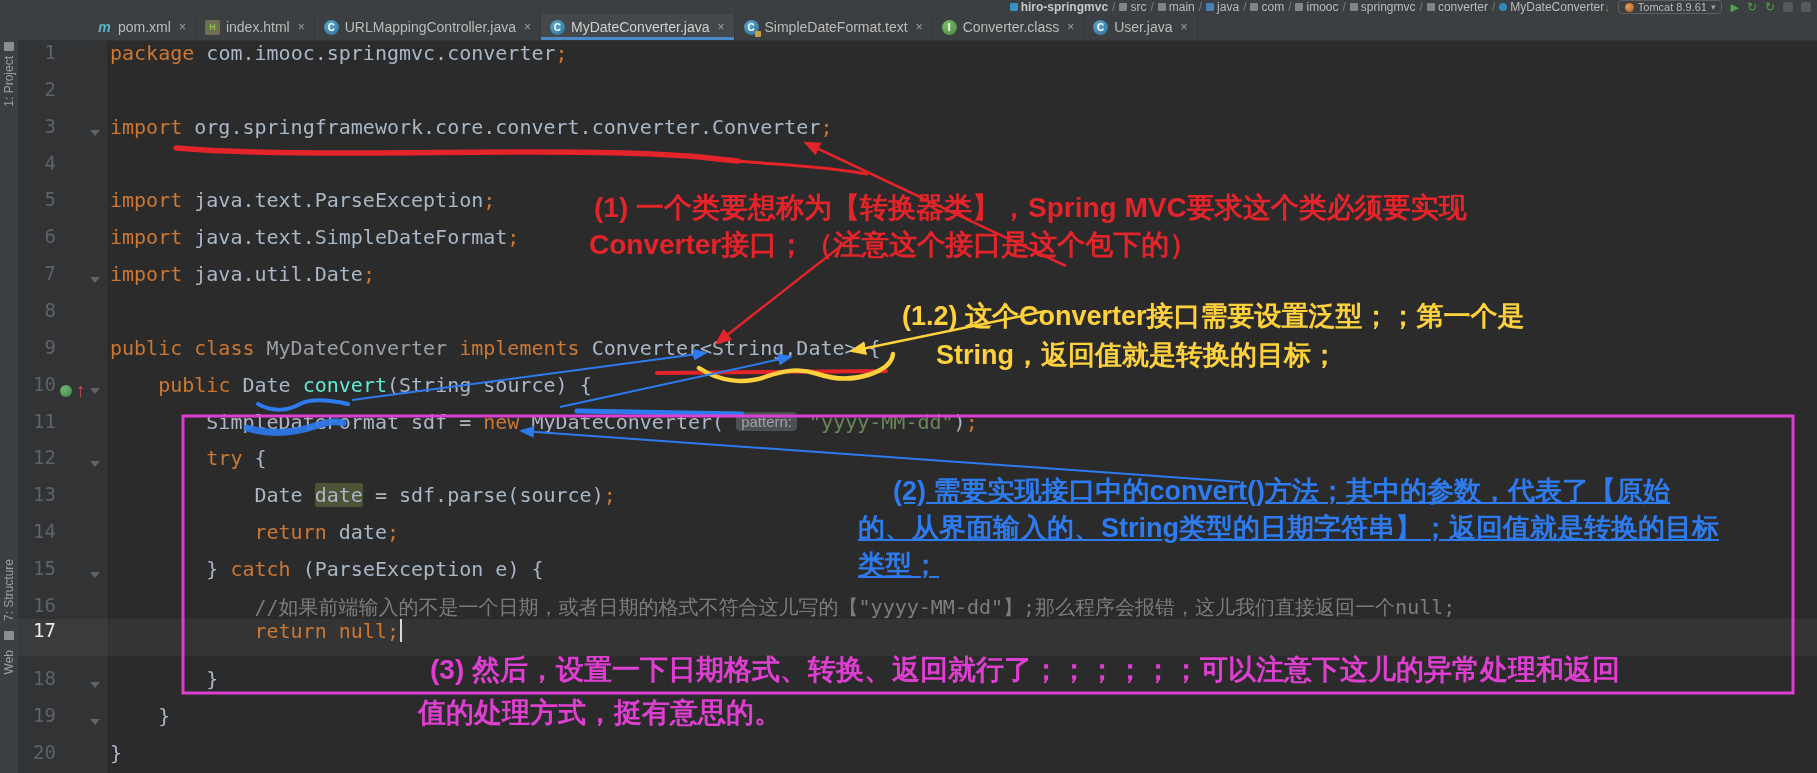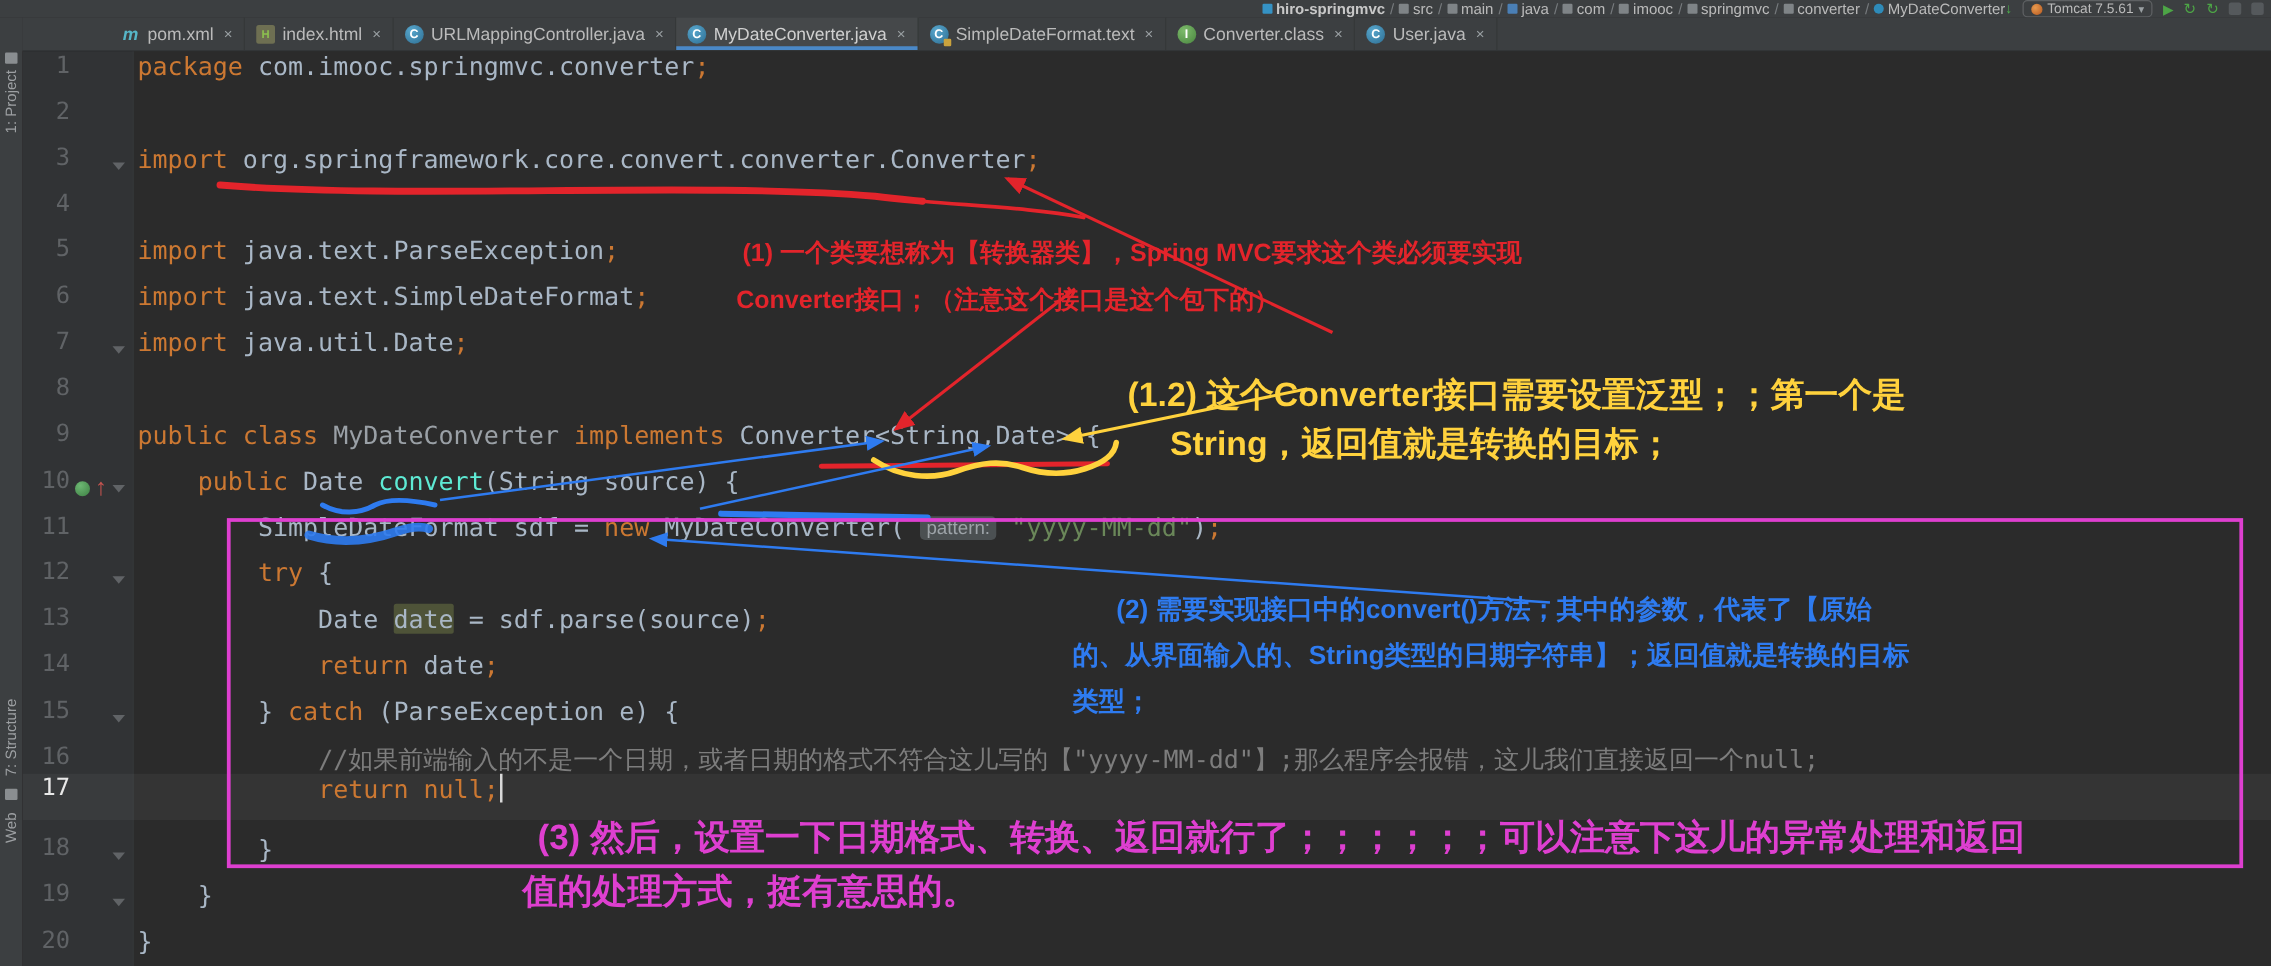--- a/index.html
+++ b/index.html
@@ -72,23 +72,23 @@
   .fold{position:absolute;left:72px;top:15px;width:0;height:0;
     border-left:5px solid transparent;border-right:5px solid transparent;border-top:6px solid #606366;}
   .gicon{position:absolute;left:42px;top:12px;width:12px;height:12px;border-radius:50%;
     background:radial-gradient(circle at 35% 30%,#6db873,#3e8044);}
   .gicon-arrow{position:absolute;left:58px;top:4px;color:#c75450;font-size:19px;font-weight:bold;line-height:28px;}
   .caret{display:inline-block;width:2px;height:23px;background:#d8d8d8;vertical-align:-4px;margin-left:1px;}
 
   
   .overlay{position:absolute;left:0;top:0;width:1817px;height:773px;pointer-events:none;z-index:40;}
   .ann{position:absolute;font-family:"Liberation Sans",sans-serif;font-weight:600;white-space:nowrap;}
-  .ann.red{color:#e3242b;font-size:20px;}
+  .ann.red{color:#e3242b;font-size:28px;}
   .ann.yellow{color:#ffd23d;font-size:27px;}
-  .ann.blue{color:#2e7bf0;font-size:21px;}
+  .ann.blue{color:#2e7bf0;font-size:27px;text-decoration:underline;}
   .ann.magenta{color:#de3fd0;font-size:28px;}
 </style>
 </head>
 <body>
 
 <div class="app">
 
   <div class="top-bar">
     <div class="crumbs" id="crumbs">
         <span class="crumb first">
@@ -133,21 +133,21 @@
         <span class="crumb-sep">/</span>
         <span class="crumb last">
           <span class="sq"></span>
           <span class="lbl">MyDateConverter</span>
         </span>
       </div>
     <div class="run-area">
       <span class="dl-ico">↓</span>
       <div class="run-config">
         <span class="tomato"></span>
-        <span>Tomcat 7.5.61</span>
+        <span>Tomcat 8.9.61</span>
         <span class="caret-down">▾</span>
       </div>
       <span class="run-btn">▶</span>
       <span class="sync">↻</span>
       <span class="sync">↻</span>
       <span class="dim-ico"></span>
       <span class="dim-ico"></span>
     </div>
   </div>
 

